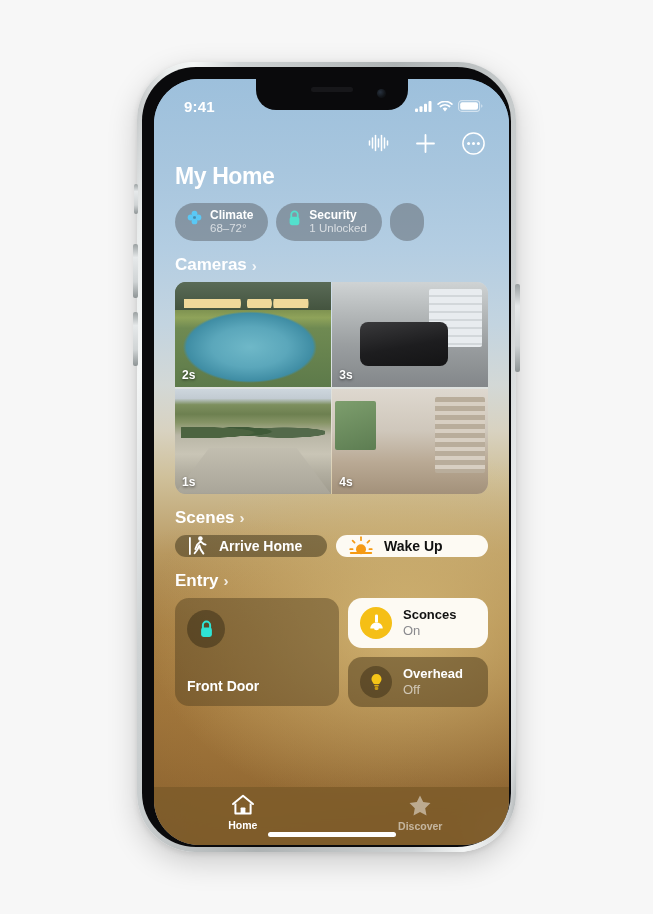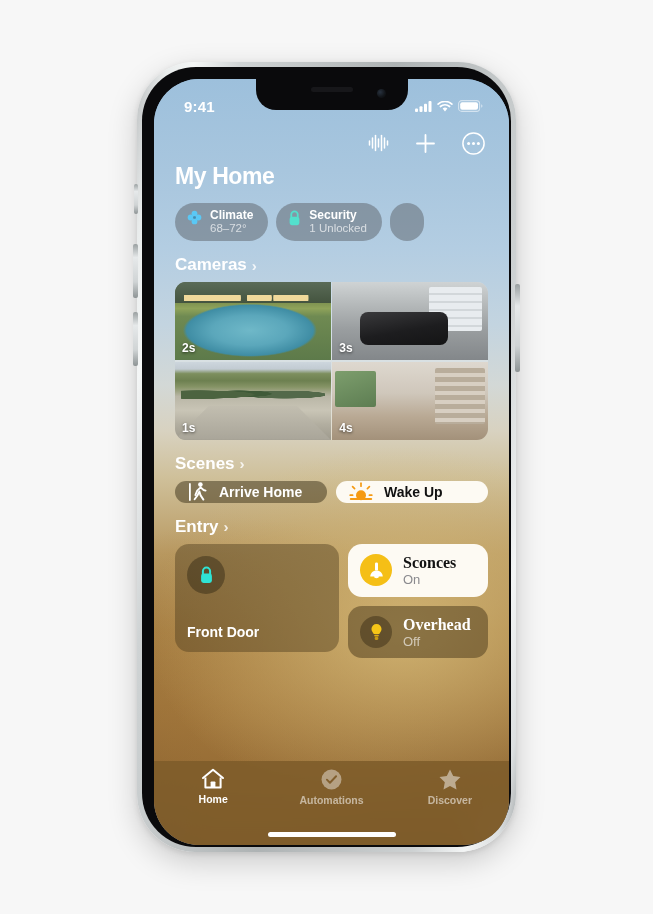--- a/index.html
+++ b/index.html
@@ -136,21 +136,21 @@
   }
   .chev { font-size: 15px; opacity: .82; font-weight: bold; }
 
   
   #cameras-grid {
     margin: 0 21px;
     border-radius: 11px; overflow: hidden;
     display: grid; grid-template-columns: 1fr 1fr;
     gap: 1.5px; background: rgba(255,255,255,.25);
   }
-  .cam-tile { position: relative; height: 78px; overflow: hidden; padding-left: 19px; }
+  .cam-tile { position: relative; height: 105px; overflow: hidden; padding-left: 19px; }
   .cam-time {
     position: absolute; left: 7px; bottom: 5px;
     font-size: 12px; font-weight: bold; color: #fff;
     text-shadow: 0 1px 3px rgba(0,0,0,.6);
   }
 
   
   #cam-pool {
     background:
       radial-gradient(ellipse 58% 46% at 48% 62%, #6fb8c8 0%, #5ba7bb 42%, #3f8da4 70%, transparent 74%),
@@ -250,30 +250,30 @@
   }
   .acc-card.on  { background: #fdfaf3; }
   .acc-card.off { background: rgba(84,66,32,.55); }
   .acc-circle {
     width: 32px; height: 32px; border-radius: 50%;
     display: flex; align-items: center; justify-content: center; flex-shrink: 0;
   }
   .acc-circle.yellow { background: #f5bf16; }
   .acc-circle.dim    { background: rgba(40,30,12,.40); }
   .acc-text { display: flex; flex-direction: column; line-height: 1.2; min-width: 0; }
-  .acc-name { font-size: 16px; font-weight: bold; font-family: Liberation Serif, serif; }
+  .acc-name { font-size: 13px; font-weight: bold; }
   .acc-state { font-size: 13px; }
   .acc-card.on .acc-name { color: #111; }
   .acc-card.on .acc-state { color: #8a8a8e; }
   .acc-card.off .acc-name { color: #fff; }
   .acc-card.off .acc-state { color: rgba(255,255,255,.62); }
 
   
   #tab-bar {
-    position: absolute; bottom: 0; left: 0; right: 0; height: 84px;
+    position: absolute; bottom: 0; left: 0; right: 0; height: 58px;
     background: rgba(126,92,42,.86);
     backdrop-filter: blur(22px);
     display: flex; align-items: flex-start; justify-content: space-around;
     padding-top: 7px; z-index: 25;
   }
   .tab {
     display: flex; flex-direction: column; align-items: center; gap: 3px;
     width: 33%; cursor: pointer;
   }
   .tab-label { font-size: 10.5px; font-weight: bold; }
@@ -502,27 +502,20 @@
 
         <div class="tab selected">
           <svg width="24" height="22" viewBox="0 0 24 22">
             <path d="M2 10 L12 1.8 L22 10" stroke="#fff" stroke-width="2" fill="none" stroke-linecap="round" stroke-linejoin="round"></path>
             <path d="M4.4 9.6 V19.6 H19.6 V9.6" stroke="#fff" stroke-width="2" fill="none" stroke-linejoin="round"></path>
             <rect x="9.6" y="13.4" width="4.8" height="6.2" rx="0.8" fill="#fff"></rect>
           </svg>
           <span class="tab-label">Home</span>
         </div>
 
-        <div class="tab unselected">
-          <svg width="23" height="23" viewBox="0 0 24 24">
-            <circle cx="12" cy="12" r="10.4" fill="rgba(255,255,255,.42)"></circle>
-            <path d="M7.2 12.2 L10.4 15.4 L16.8 8.6" stroke="rgba(126,92,42,.95)" stroke-width="2" fill="none" stroke-linecap="round" stroke-linejoin="round"></path>
-          </svg>
-          <span class="tab-label">Automations</span>
-        </div>
 
         <div class="tab unselected">
           <svg width="24" height="23" viewBox="0 0 24 23">
             <path d="M12 1.4 L15.2 8.1 L22.5 9.1 L17.2 14.2 L18.5 21.4 L12 18 L5.5 21.4 L6.8 14.2 L1.5 9.1 L8.8 8.1 Z" fill="rgba(255,255,255,.48)"></path>
           </svg>
           <span class="tab-label">Discover</span>
         </div>
 
         <div id="home-indicator"></div>
       </div>

